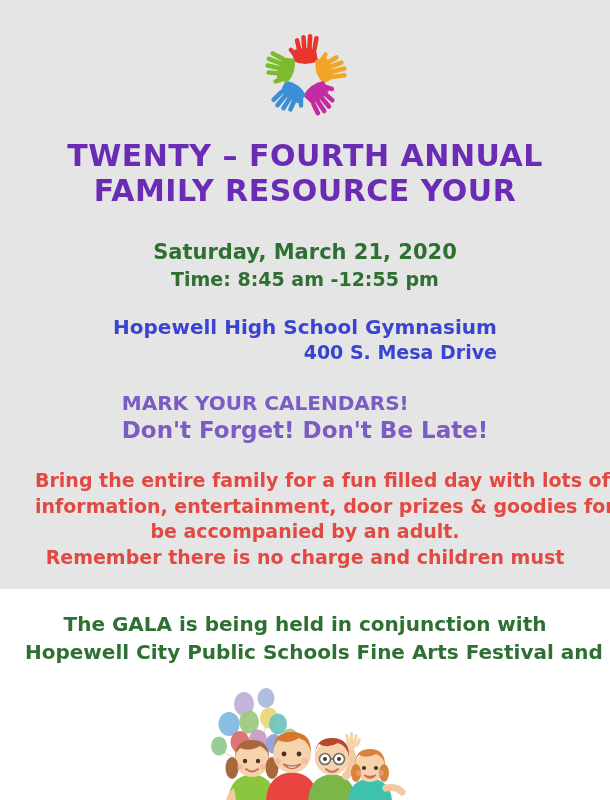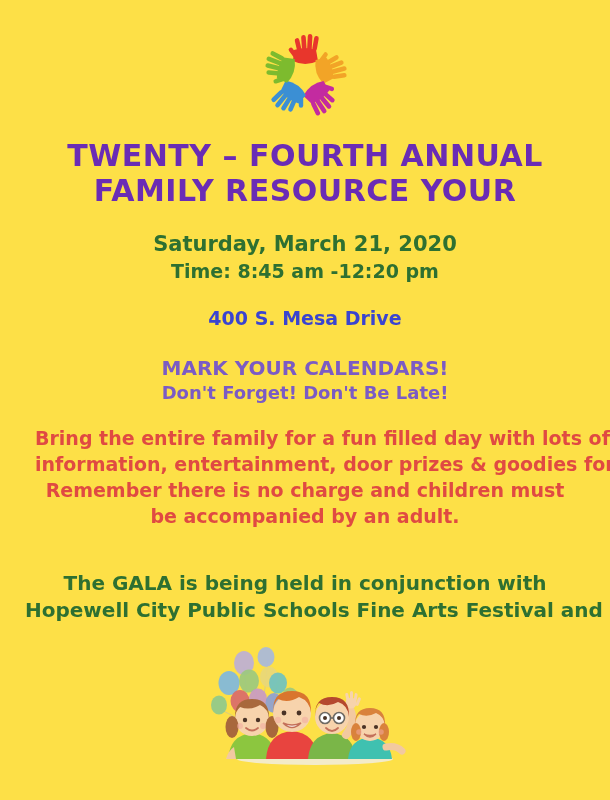--- a/index.html
+++ b/index.html
@@ -11,22 +11,22 @@
     width: 610px;
     height: 800px;
     overflow: hidden;
     font-family: "DejaVu Sans", sans-serif;
     -webkit-font-smoothing: antialiased;
   }
 
   .flyer {
     position: relative;
     width: 610px;
-    height: 800px;
-    background: #fde047;
+    height: 589px;
+    background: #e5e5e5;
     display: flex;
     flex-direction: column;
     align-items: center;
   }
 
   
   .logo-wrap {
     margin-top: 28px;
     width: 120px;
     height: 92px;
@@ -46,21 +46,21 @@
     font-family: "DejaVu Sans", sans-serif;
     font-size: 30px;
     font-weight: 700;
     letter-spacing: 0.5px;
     color: #6A2CB5;
     white-space: nowrap;
   }
 
   
   .date-block {
-    margin-top: 22px;
+    margin-top: 30px;
     text-align: center;
     line-height: 1.32;
   }
   .date-line {
     font-size: 21px;
     font-weight: 700;
     color: #2E7031;
     white-space: nowrap;
   }
   .date-line.small { font-size: 19px; }
@@ -75,30 +75,30 @@
     font-size: 20px;
     font-weight: 700;
     color: #3A44D0;
     white-space: nowrap;
   }
   .venue-line.sub { font-size: 19px; text-align: right; }
 
   
   .calendar-block {
     margin-top: 24px;
-    text-align: right;
+    text-align: left;
     line-height: 1.3;
   }
   .calendar-line {
     font-size: 20px;
     font-weight: 700;
     color: #7B5BC4;
     white-space: nowrap;
   }
-  .calendar-line.sub { font-size: 18px; }
+  .calendar-line.sub { font-size: 23px; }
 
   
   .red-block {
     margin-top: 22px;
     text-align: center;
     line-height: 1.36;
     width: 540px;
   }
   .red-line {
     font-size: 19px;
@@ -196,37 +196,38 @@
     </svg>
   </div>
 
   <div class="title-block">
     <div class="title-line">TWENTY – FOURTH ANNUAL</div>
     <div class="title-line">FAMILY RESOURCE YOUR</div>
   </div>
 
   <div class="date-block">
     <div class="date-line">Saturday, March 21, 2020</div>
-    <div class="date-line small">Time: 8:45 am -12:20 pm</div>
+    <div class="date-line small">Time: 8:45 am -12:55 pm</div>
   </div>
 
   <div class="venue-block">
+    <div class="venue-line">Hopewell High School Gymnasium</div>
     <div class="venue-line sub">400 S. Mesa Drive</div>
   </div>
 
   <div class="calendar-block">
     <div class="calendar-line">MARK YOUR CALENDARS!</div>
     <div class="calendar-line sub">Don't Forget! Don't Be Late!</div>
   </div>
 
   <div class="red-block">
     <div class="red-line">Bring the entire family for a fun filled day with lots of free</div>
     <div class="red-line">information, entertainment, door prizes &amp; goodies for the kids.</div>
+    <div class="red-line">be accompanied by an adult.</div>
     <div class="red-line">Remember there is no charge and children must</div>
-    <div class="red-line">be accompanied by an adult.</div>
   </div>
 
   <div class="green-block">
     <div class="green-line">The GALA is being held in conjunction with</div>
     <div class="green-line">Hopewell City Public Schools Fine Arts Festival and is</div>
   </div>
 
   <div class="kids-wrap">
     <svg width="210" height="120" viewBox="0 0 210 120" xmlns="http://www.w3.org/2000/svg">
 

